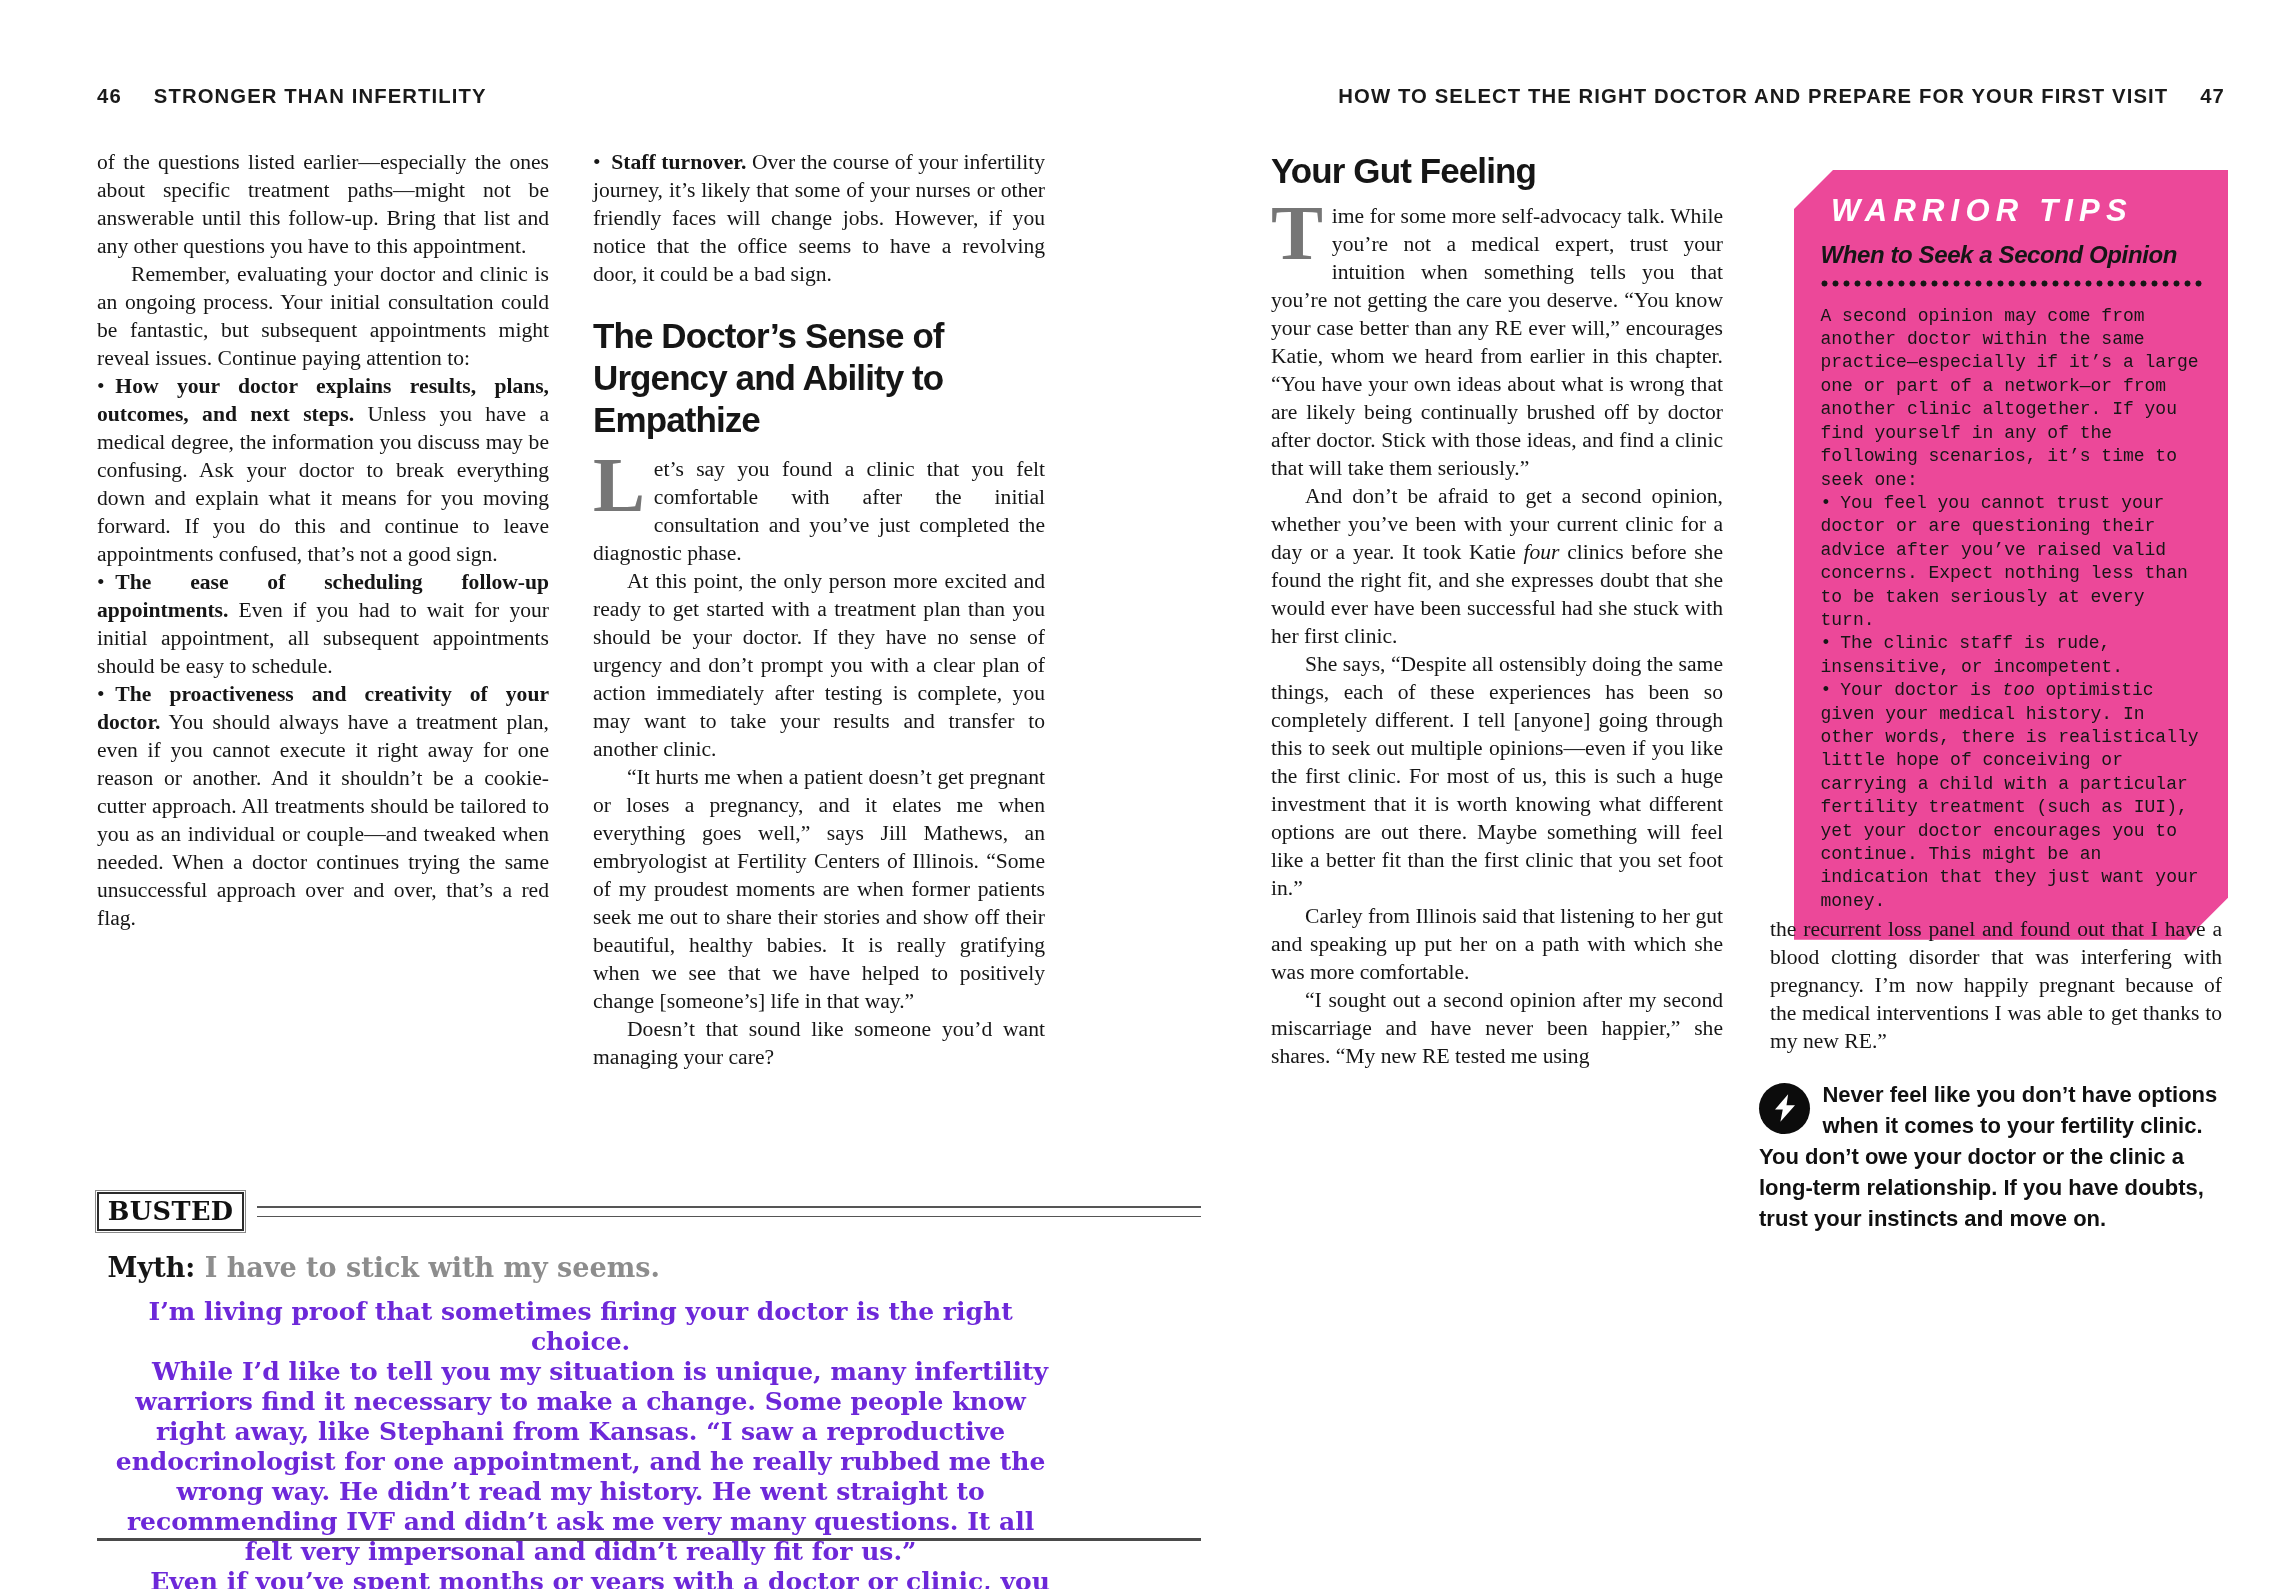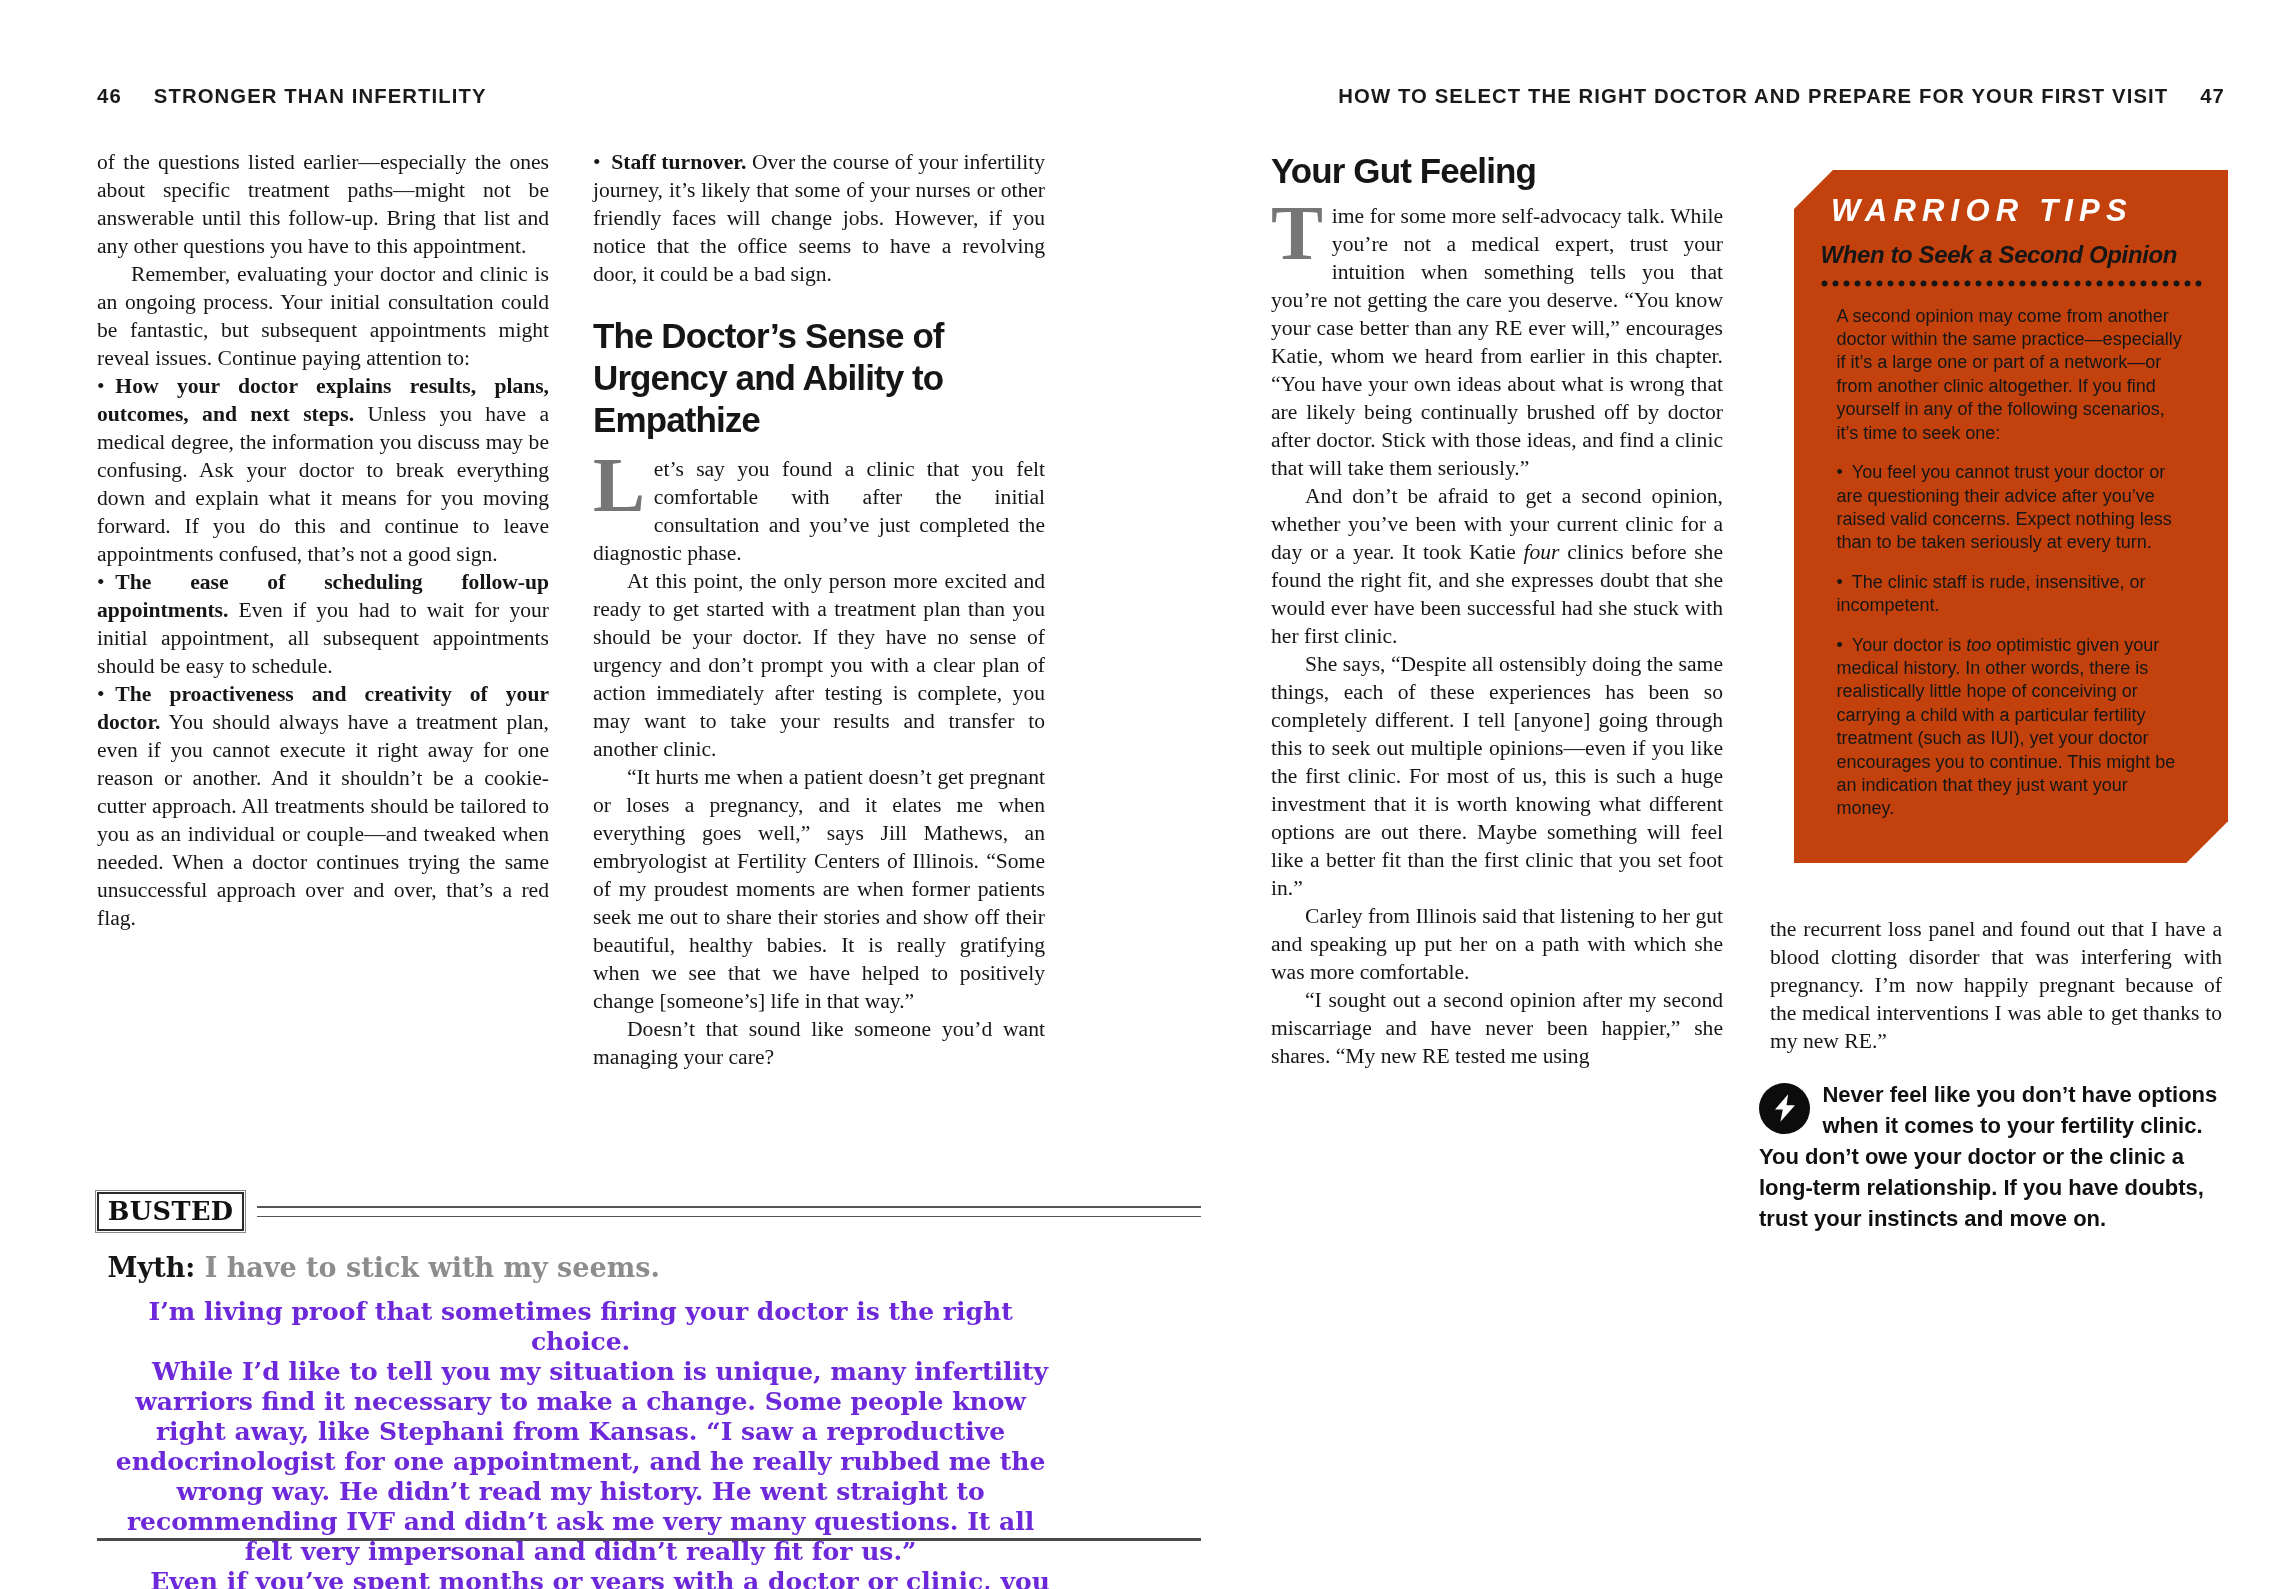--- a/index.html
+++ b/index.html
@@ -52,31 +52,31 @@
   .myth{margin:21px 0 0 10.6px;font-size:27px;font-weight:bold;}
   .myth .gray{color:#8d8d8d;}
   .busted-body{margin:14px 0 0 10.6px;width:946px;font-size:25px;line-height:30px;font-weight:600;color:#6d28d9;text-align:center;}
   .busted-body p{margin:0;}
   .busted-body .bindent{text-indent:39px;}
   #busted-bottom-rule{position:absolute;left:97px;top:1538px;width:1104px;height:2.6px;background:#4a4a4a;}
 
   
   #warrior{
     position:absolute;left:1794px;top:170px;width:434px;box-sizing:border-box;
-    background:#c2410c;padding:23px 26.5px 26.5px;
+    background:#ec4899;padding:23px 26.5px 26.5px;
     clip-path:polygon(39px 0,100% 0,100% calc(100% - 42px),calc(100% - 42px) 100%,0 100%,0 39px);
     font-family:"Liberation Sans",sans-serif;color:#161616;text-align:left;
   }
   .wt-title{font-style:italic;font-weight:800;font-size:31px;letter-spacing:6.2px;color:#ffffff;margin-left:10.6px;white-space:nowrap;}
   .wt-sub{font-style:italic;font-weight:700;font-size:24px;margin-top:12.4px;letter-spacing:-0.4px;}
   .wt-dots{height:7px;margin:10.6px 0 17.7px;
     background-image:radial-gradient(circle at 3.5px 3.5px,#161616 2.7px,transparent 3.3px);
     background-size:11px 7px;background-repeat:repeat-x;}
   .wt-body{font-size:18px;line-height:23.4px;}
-  .wt-body p{margin:16px;}
+  .wt-body p{margin:0;font-family:Liberation Mono, monospace;}
   .wt-bullet{margin-top:11.5px;}
   .wt-bullet::before{content:"•\2002";}
 
   
   #r-cont{position:absolute;left:1770px;top:893px;width:452px;font-size:21.6px;line-height:28px;text-align:justify;}
   #takeaway{
     position:absolute;left:1759px;top:1079px;width:459px;
     font-family:"Liberation Sans",sans-serif;font-size:22px;line-height:31px;font-weight:700;color:#101010;
     text-align:left;
   }

